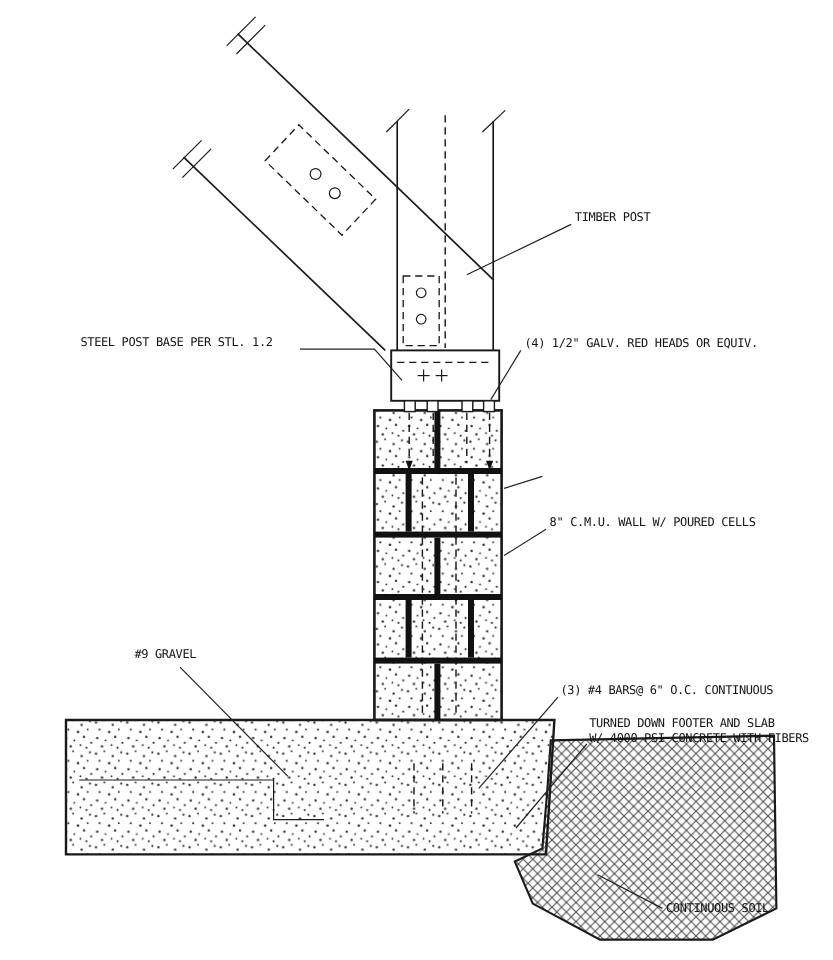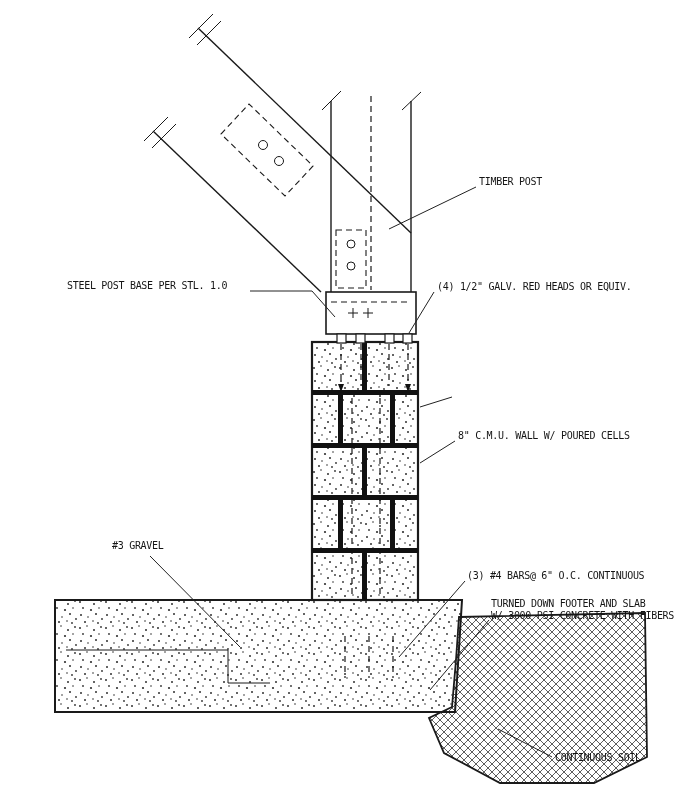--- a/index.html
+++ b/index.html
@@ -136,22 +136,22 @@
       <path d="M452,397 L420,407" class="leader"></path>
       <path d="M455,441 L420,463" class="leader"></path>
       <path d="M150,556 L240,647" class="leader"></path>
       <path d="M465,581 L399,657" class="leader"></path>
       <path d="M489,620 L430,690" class="leader"></path>
       <path d="M552,757 L498,729" class="leader"></path>
     </g>
   </svg>
 
   <div class="label" style="left:479px;top:176px">TIMBER POST</div>
-  <div class="label" style="left:67px;top:280px">STEEL POST BASE PER STL. 1.0</div>
+  <div class="label" style="left:67px;top:280px">STEEL POST BASE PER STL. 1.2</div>
   <div class="label" style="left:437px;top:281px">(4) 1/2" GALV. RED HEADS OR EQUIV.</div>
   <div class="label" style="left:458px;top:430px">8" C.M.U. WALL W/ POURED CELLS</div>
-  <div class="label" style="left:112px;top:540px">#3 GRAVEL</div>
+  <div class="label" style="left:112px;top:540px">#9 GRAVEL</div>
   <div class="label" style="left:467px;top:570px">(3) #4 BARS@ 6" O.C. CONTINUOUS</div>
   <div class="label" style="left:491px;top:598px">TURNED DOWN FOOTER AND SLAB
-W/ 3000 PSI CONCRETE WITH FIBERS</div>
+W/ 4000 PSI CONCRETE WITH FIBERS</div>
   <div class="label" style="left:555px;top:752px">CONTINUOUS SOIL</div>
 
 </div>
 
 </body></html>

